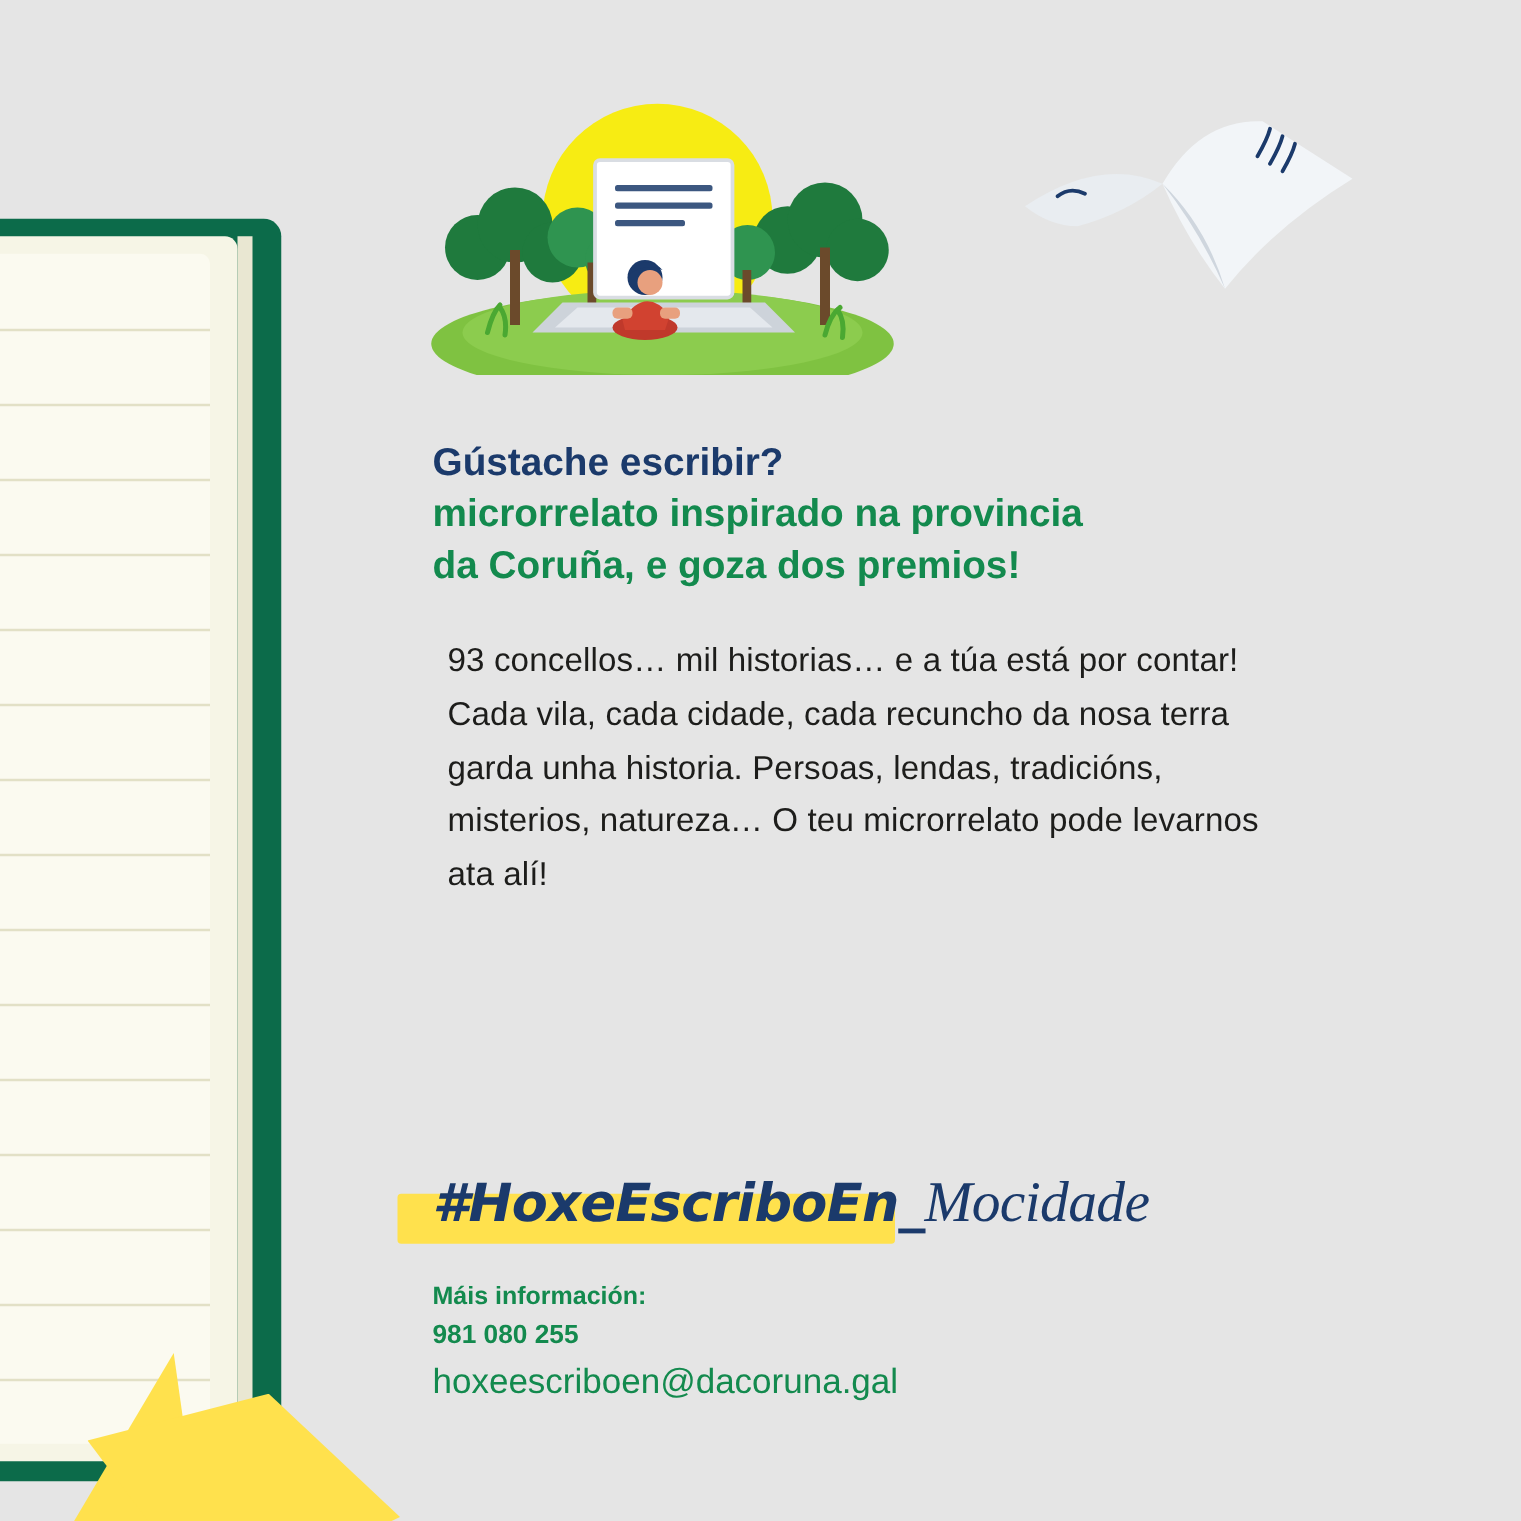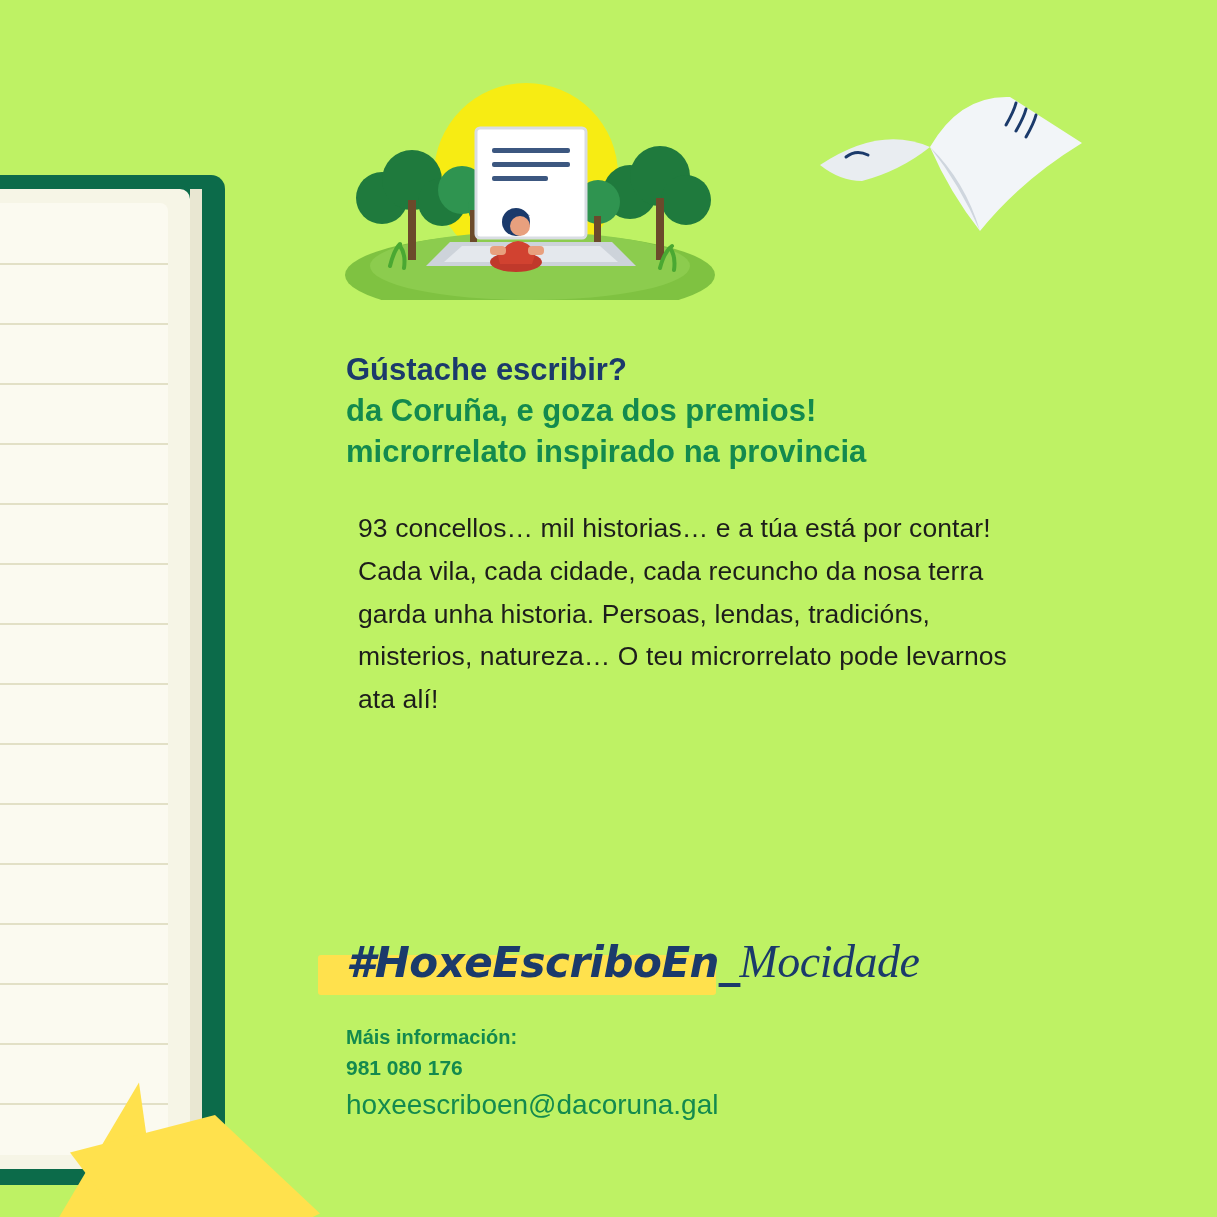--- a/index.html
+++ b/index.html
@@ -8,21 +8,21 @@
     background: #ffffff;
   }
   body {
     font-family: "Liberation Sans", sans-serif;
   }
   .poster {
     position: relative;
     width: 1217px;
     height: 1217px;
     overflow: hidden;
-    background: #bef264;
+    background: #e5e5e5;
   }
 
   
   .notebook {
     position: absolute;
     left: -230px;
     top: 175px;
     width: 455px;
     height: 1010px;
   }
@@ -305,32 +305,32 @@
         <path d="M206 46 q8 -14 10 -22"></path>
         <path d="M216 52 q8 -14 10 -22"></path>
         <path d="M36 72 q10 -8 22 -2"></path>
       </g>
     </svg>
   </div>
 
   <div class="content">
     <h1 class="headline">
       <span class="q">Gústache escribir?</span>
+      <span class="g">microrrelato inspirado na provincia</span>
       <span class="g">da Coruña, e goza dos premios!</span>
-      <span class="g">microrrelato inspirado na provincia</span>
     </h1>
     <p class="body-text">93 concellos… mil historias… e a túa está por contar! Cada vila, cada cidade, cada recuncho da nosa terra garda unha historia. Persoas, lendas, tradicións, misterios, natureza… O teu microrrelato pode levarnos ata alí!</p>
   </div>
 
   <div class="hashtag">
     <div class="hashtag-bar"></div>
     <div class="hashtag-text">
       <span>#HoxeEscriboEn_</span><span class="tail">Mocidade</span>
     </div>
   </div>
 
   <div class="contact">
     <div class="contact-label">Máis información:</div>
-    <div class="contact-phone">981 080 176</div>
+    <div class="contact-phone">981 080 255</div>
     <div class="contact-mail">hoxeescriboen@dacoruna.gal</div>
   </div>
 
 </div>
 
 </body></html>

